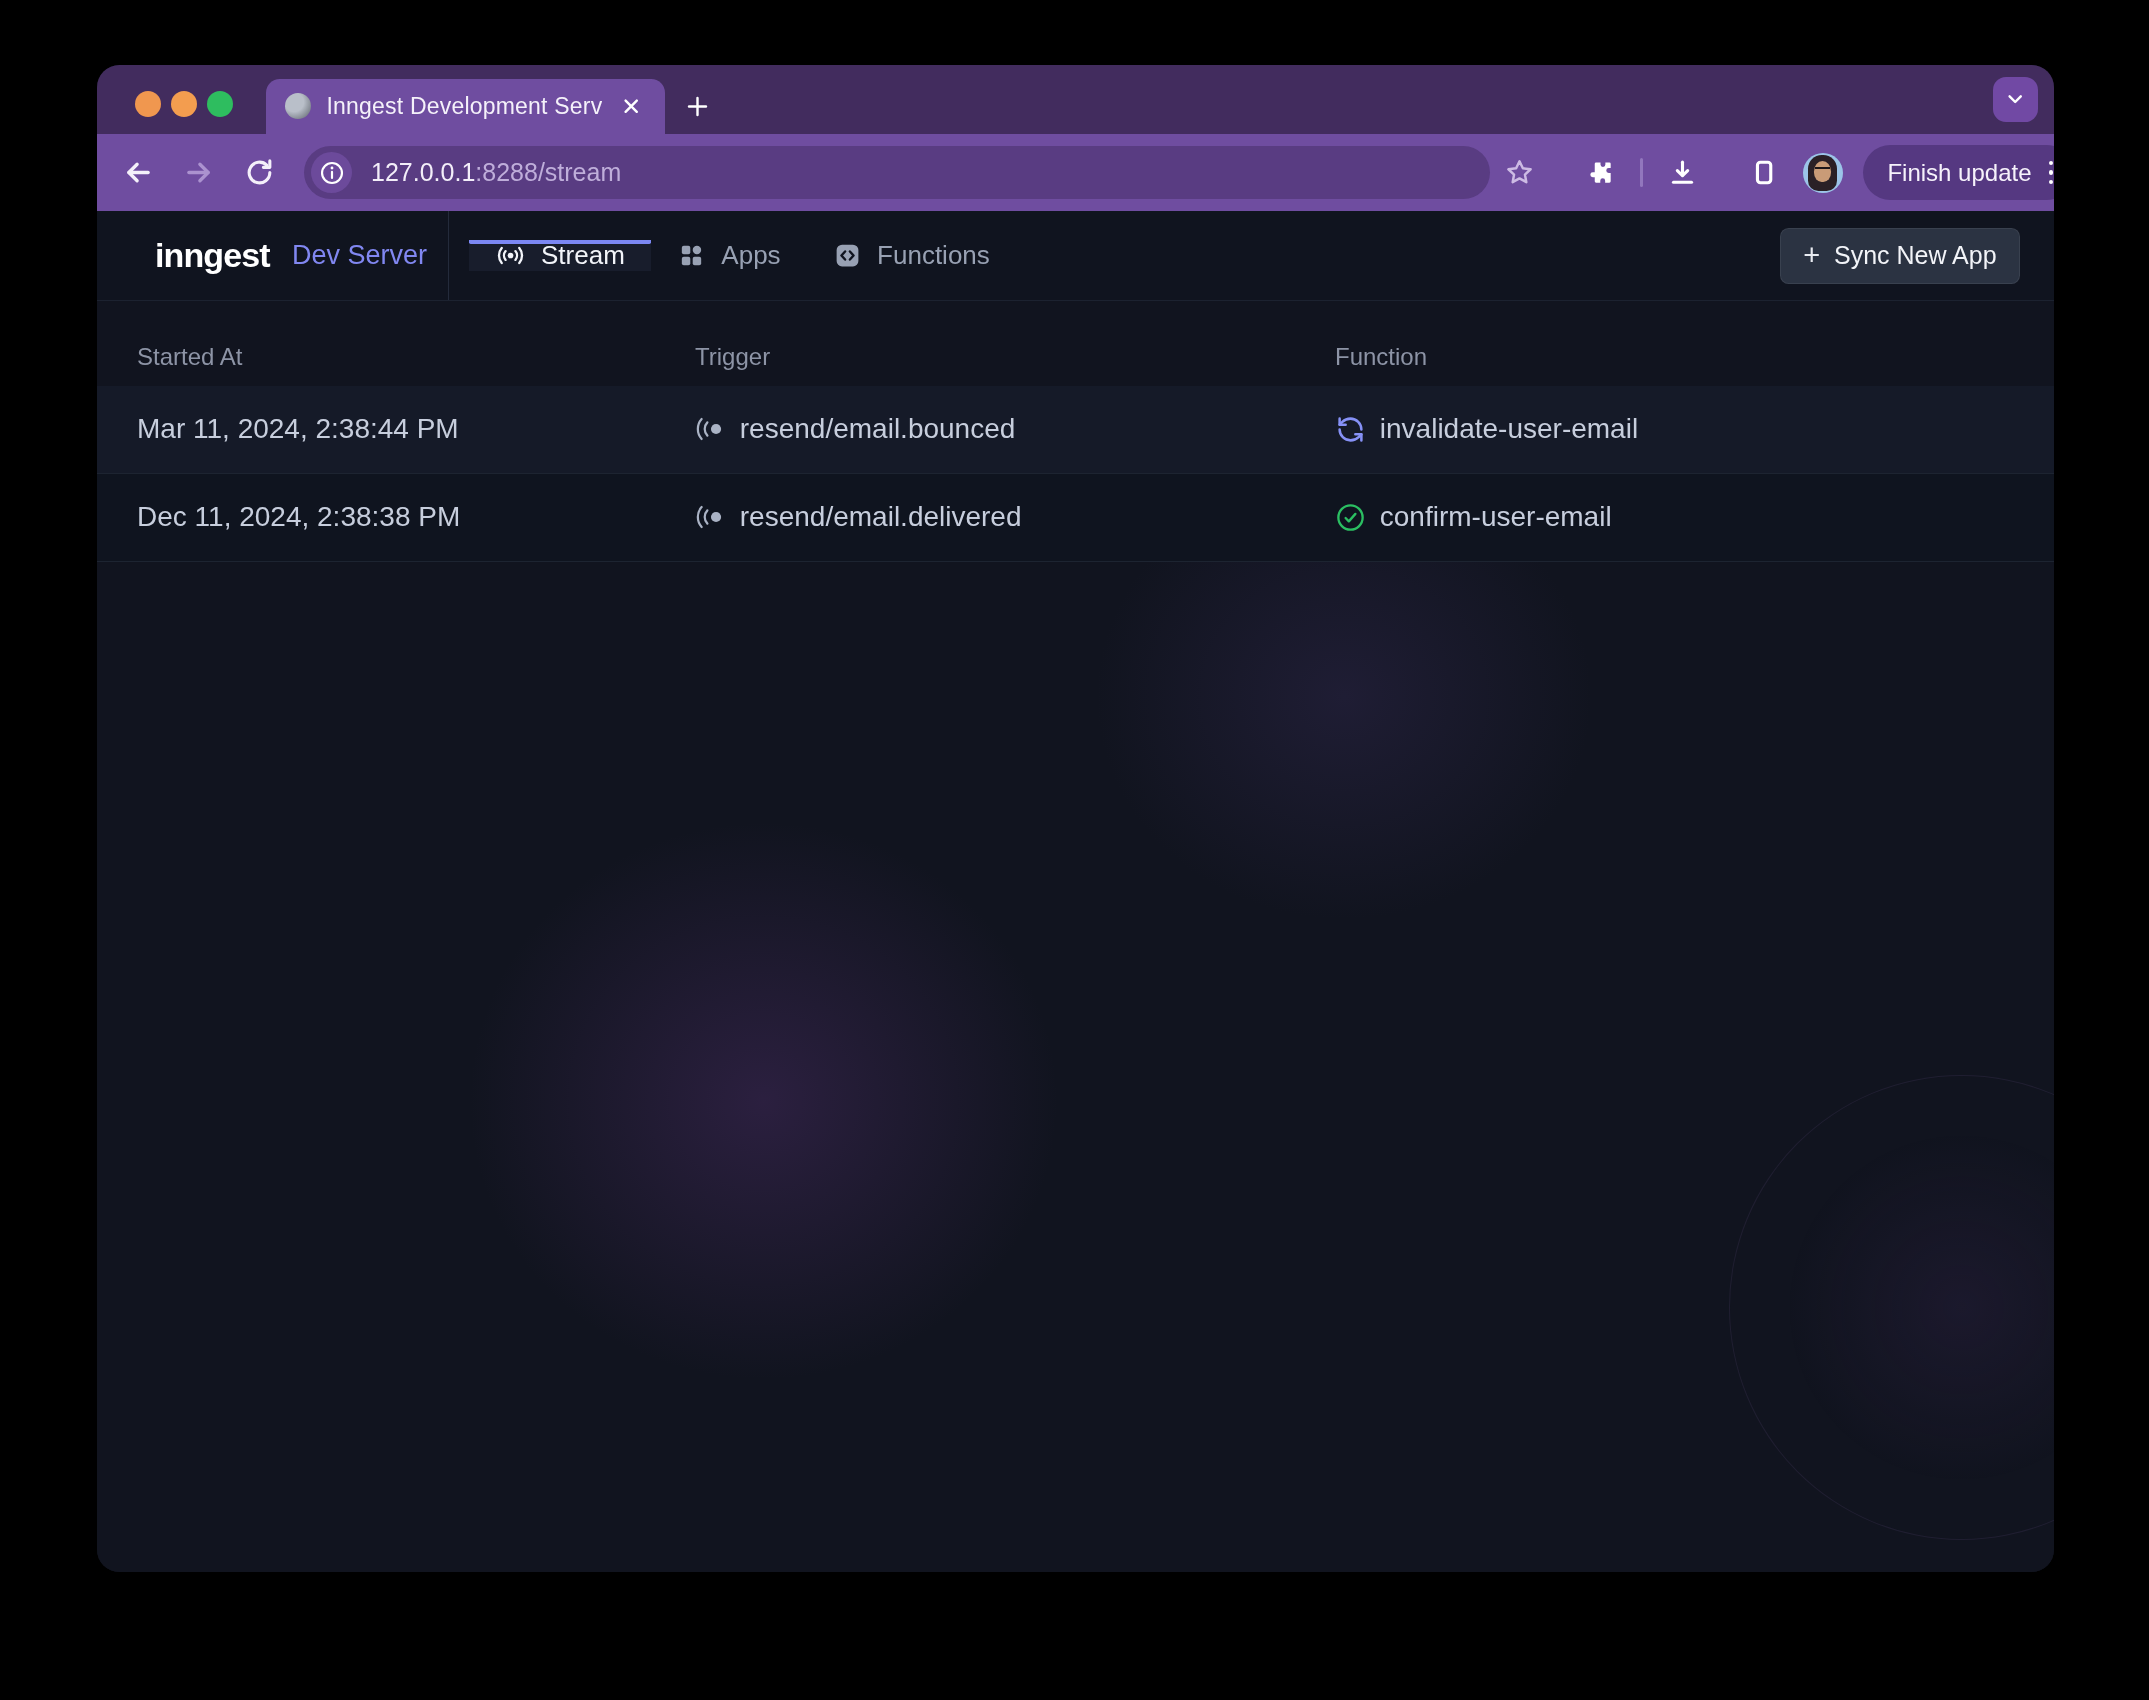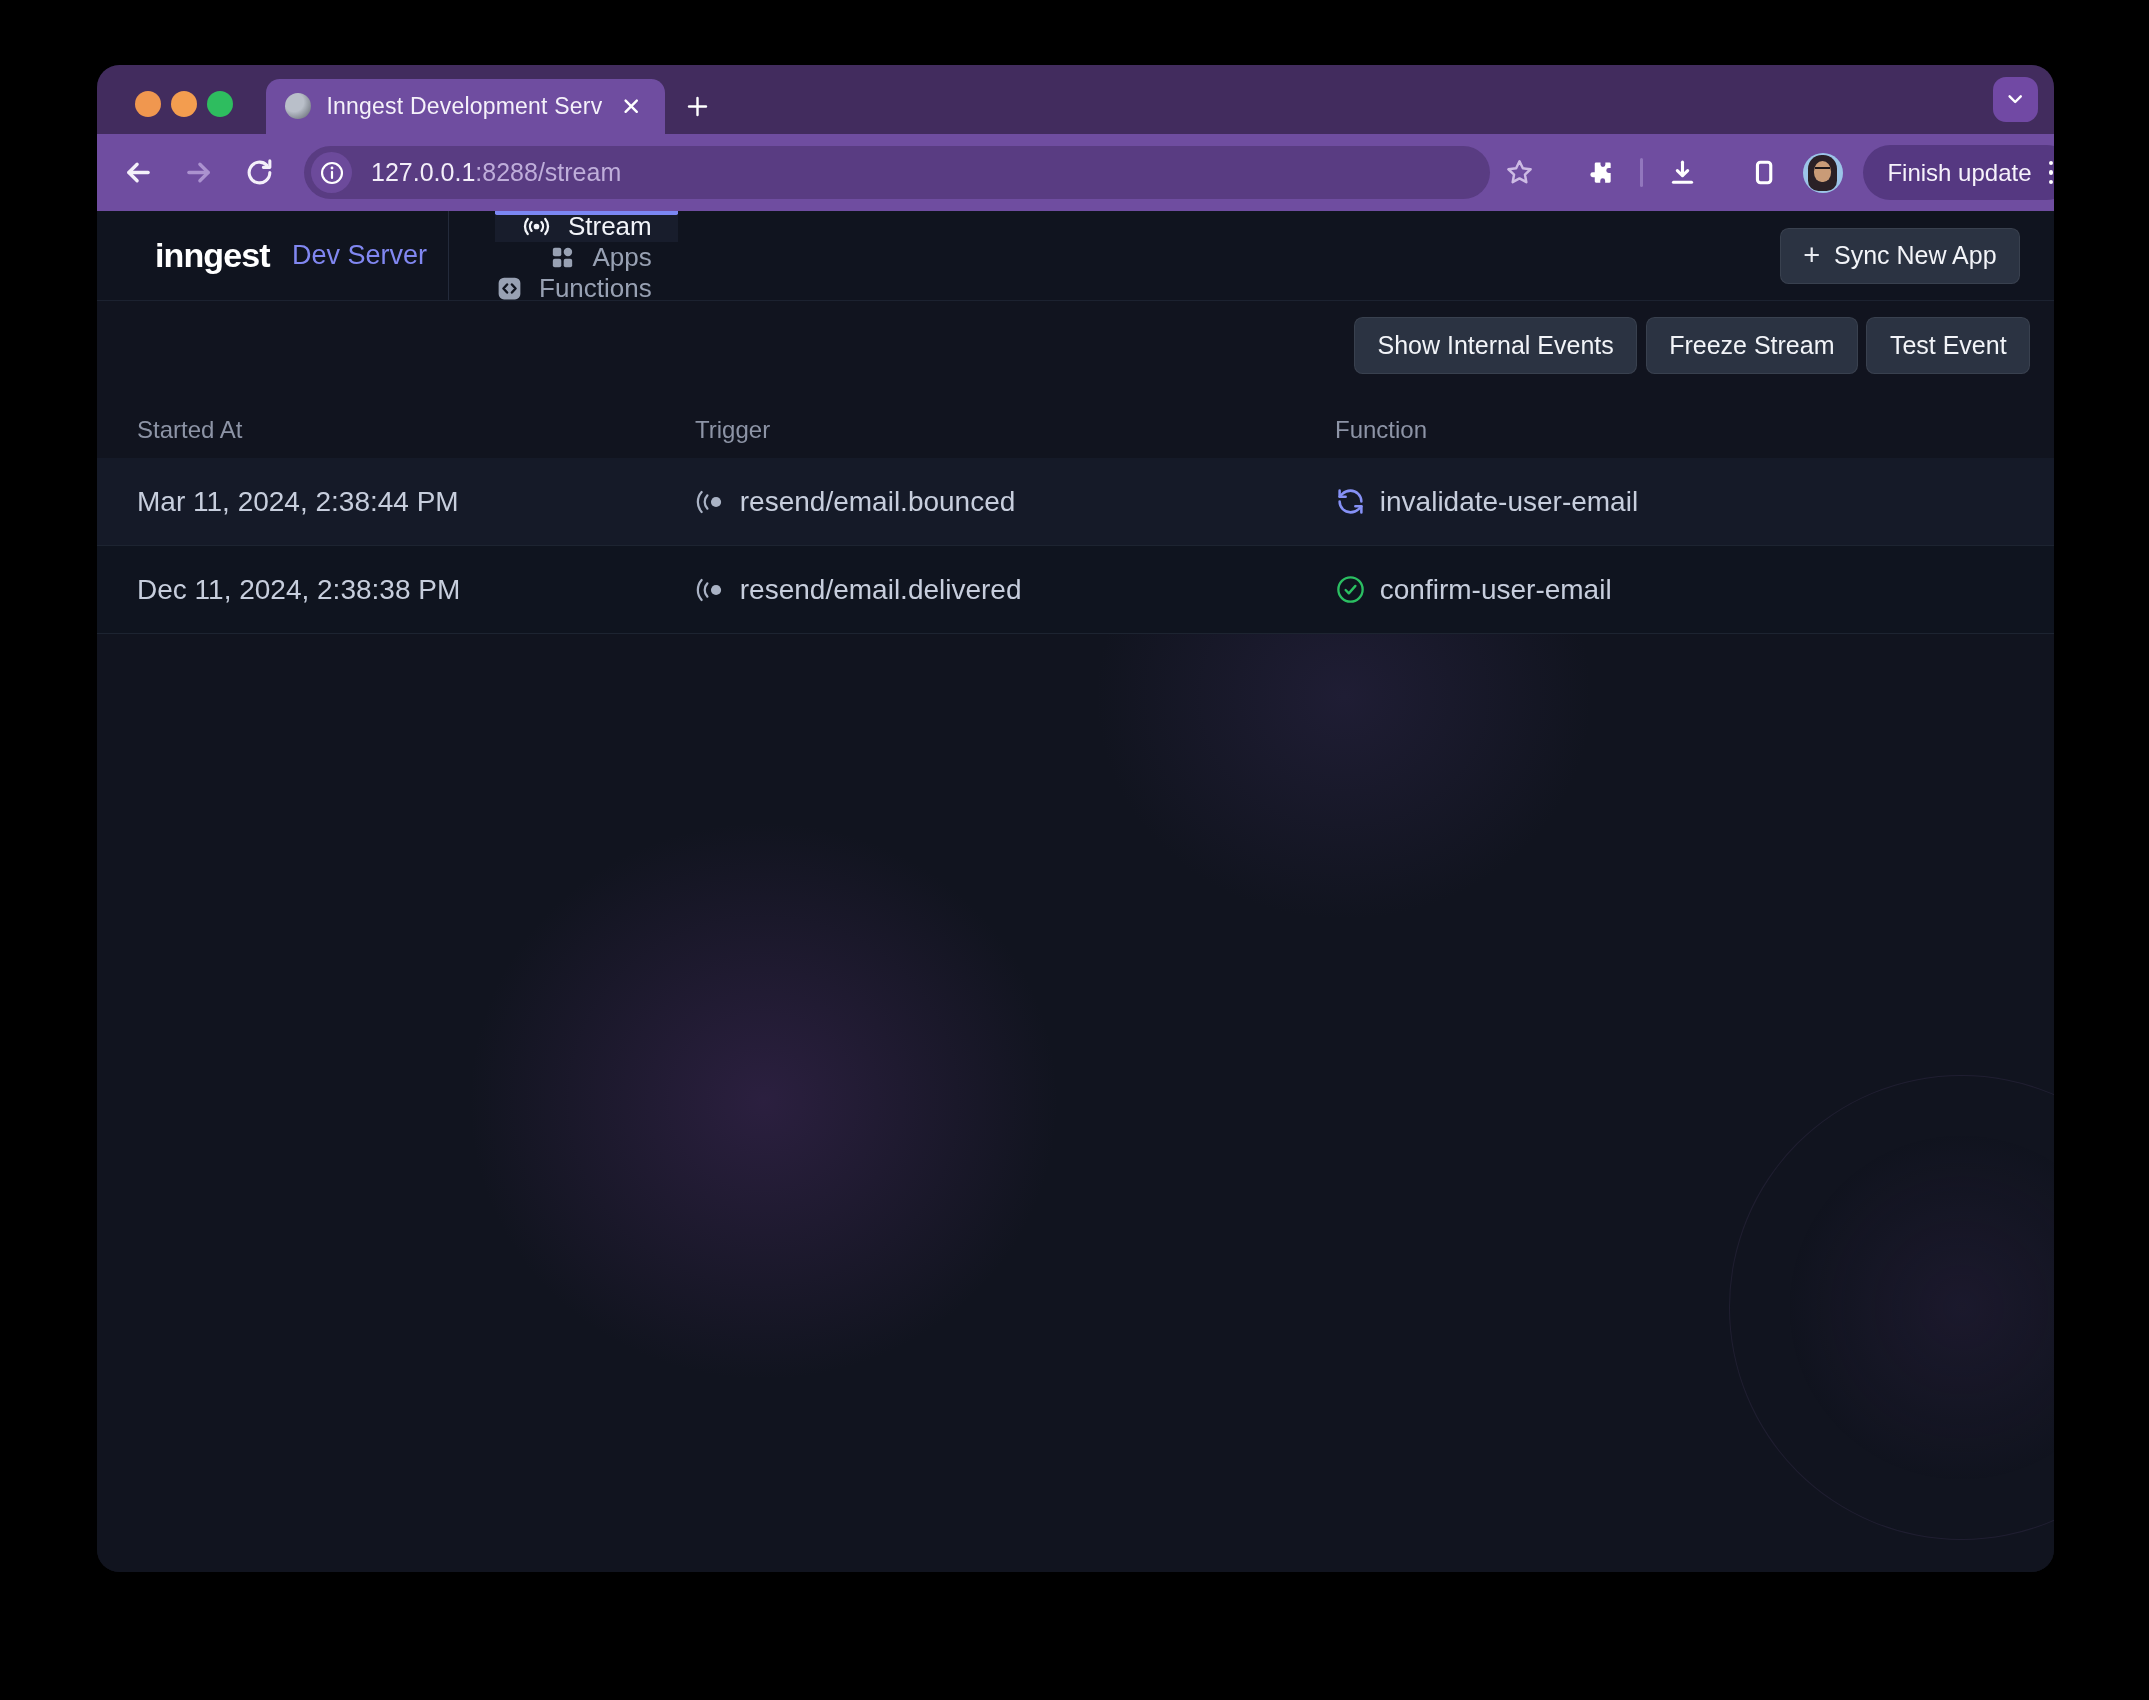--- a/index.html
+++ b/index.html
@@ -84,21 +84,21 @@
 
   
   .appnav {
     position: relative; height: 90px; background: #10141f;
     display: flex; align-items: stretch; border-bottom: 0.9px solid #1c2230;
   }
   .brand { display: flex; align-items: center; padding-left: 58px; gap: 22.4px; }
   .logo { color: #fff; font-size: 34px; font-weight: 800; letter-spacing: -0.9px; }
   .logo-suffix { color: #8187f1; font-size: 27px; font-weight: 500; white-space: nowrap; }
   .brand-divider { width: 0.9px; background: #242b3b; margin-left: 20.6px; }
-  .appnav-tabs { display: flex; align-items: flex-end; margin-left: 20px; flex-direction: column; }
+  .appnav-tabs { display: flex; align-items: center; margin-left: 20px; }
   .app-tab {
     position: relative; display: flex; align-items: center; gap: 15.5px;
     padding: 0 26px; color: #98a1b3; font-size: 26px;
   }
   .app-tab.active { background: #181d2c; color: #f2f4f9; }
   .app-tab.active::before {
     content: ""; position: absolute; left: 0; top: 0; right: 0; height: 4.3px;
     background: #7b87f3; border-radius: 0 0 1.7px 1.7px;
   }
   .sync-btn {
@@ -286,25 +286,20 @@
       <span class="plus-glyph">+</span>
       <span>Sync New App</span>
     </div>
   </div>
 
   <div class="content">
     <div class="glow1"></div>
     <div class="glow2"></div>
     <div class="ring"></div>
 
-    <div class="controls">
-      <div class="ctl-btn">Show Internal Events</div>
-      <div class="ctl-btn">Freeze Stream</div>
-      <div class="ctl-btn">Test Event</div>
-    </div>
 
     <div class="stream-table">
       <div class="t-row t-head">
         <div>Started At</div>
         <div>Trigger</div>
         <div>Function</div>
       </div>
 
       <div class="t-row t-body-row alt">
         <div>Mar 11, 2024, 2:38:44 PM</div>

